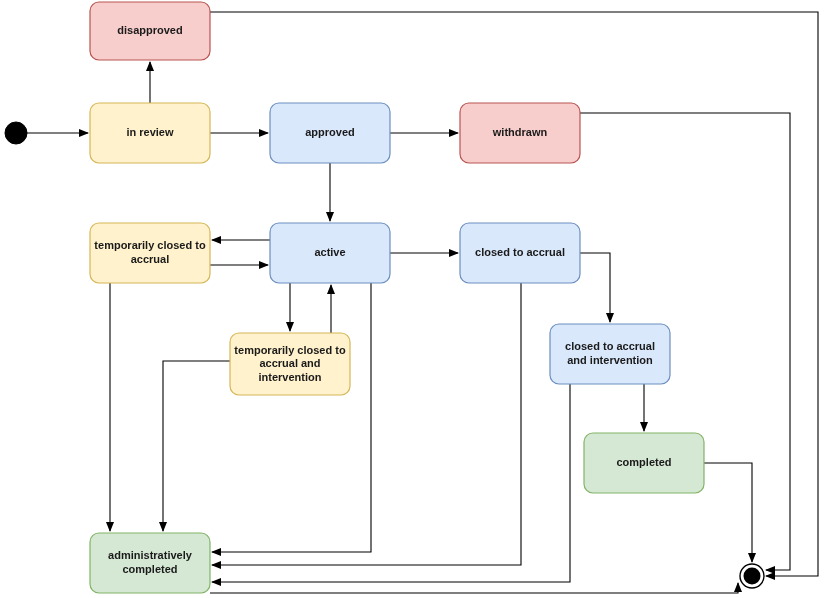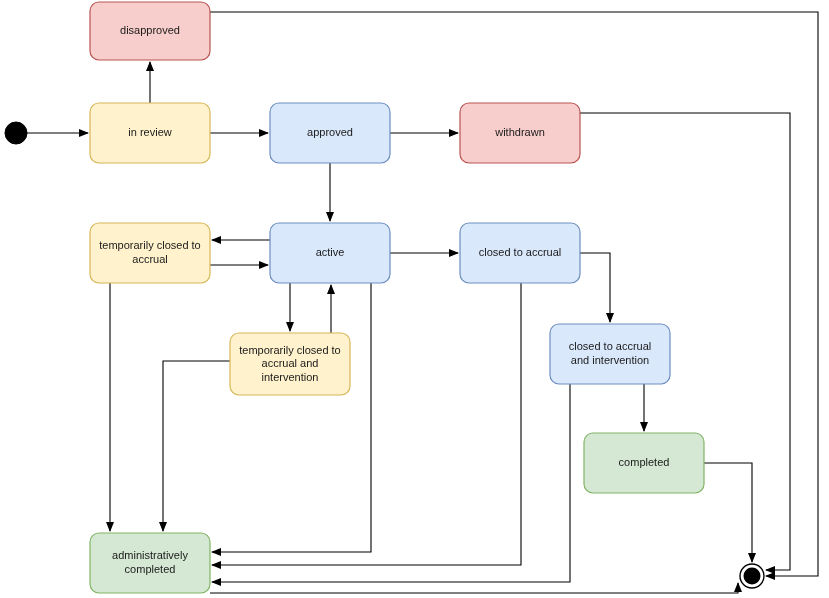--- a/index.html
+++ b/index.html
@@ -12,20 +12,21 @@
     width: 829px;
     height: 598px;
     font-family: "Liberation Sans", sans-serif;
     overflow: hidden;
   }
   #diagram-root {
     position: relative;
     width: 829px;
     height: 554px;
     background: #ffffff;
+    font-weight: bold;
   }
   svg#state-diagram {
     display: block;
     width: 829px;
     height: 598px;
   }
   .state-label {
     font-family: "Liberation Sans", sans-serif;
     font-size: 11px;
     fill: #1a1a1a;

